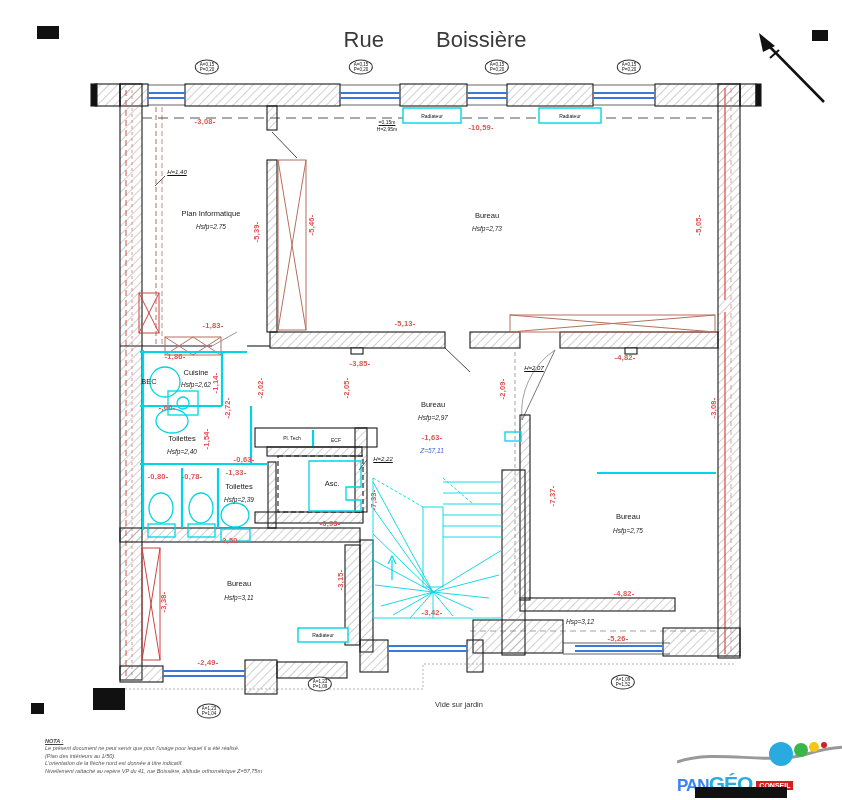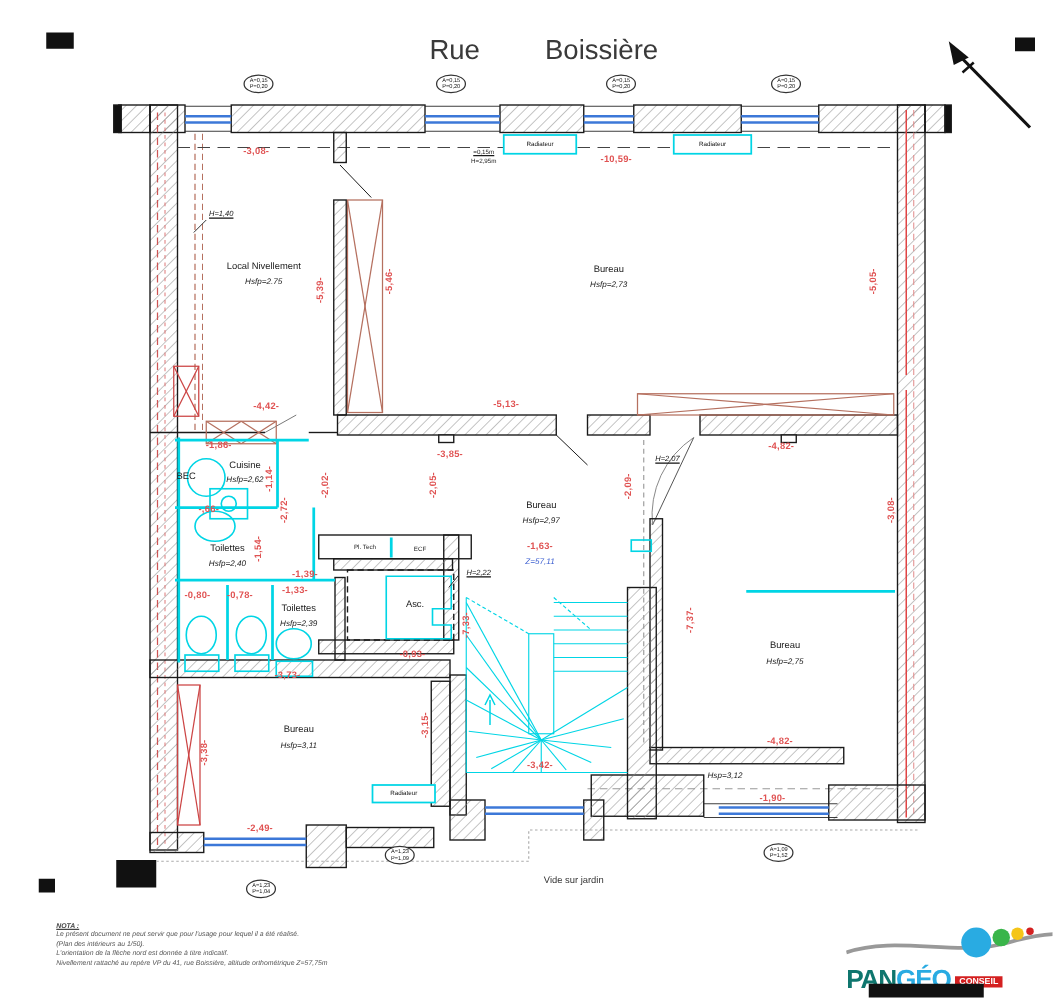--- a/index.html
+++ b/index.html
@@ -19,21 +19,21 @@
   .title{font-size:22px;color:#3a3a3a;word-spacing:46px;}
   .marker{position:absolute;transform:translate(-50%,-50%);border:1px solid #333;
        border-radius:50%;background:#fff;font-size:4.5px;line-height:1.2;padding:1px 4px;
        text-align:center;color:#111;font-family:"Liberation Sans",sans-serif;}
   .radbox{font-size:5px;color:#111;}
   .notes{position:absolute;left:30px;top:738px;width:310px;font-size:5.5px;
        font-style:italic;color:#555;line-height:1.35;}
   .notes .nt{font-weight:bold;text-decoration:underline;color:#444;}
   .logo{position:absolute;left:662px;top:740px;width:170px;}
   .logo-row{white-space:nowrap;}
-  .logo-pan{font-weight:bold;font-size:21px;color:#0f766e;letter-spacing:-1px;}
+  .logo-pan{font-weight:bold;font-size:17px;color:#3b82f6;letter-spacing:-1px;}
   .logo-geo{font-weight:bold;font-size:21px;color:#29abe2;letter-spacing:-1px;}
   .logo-conseil{font-weight:bold;font-size:7px;color:#fff;background:#d42020;
        padding:1px 3px;margin-left:4px;vertical-align:3px;}
   .blackbar{position:absolute;left:680px;top:787px;width:92px;height:11px;background:#111;}
 </style>
 </head>
 <body>
 
 <div id="canvas">
 
@@ -254,21 +254,21 @@
       <polygon points="744,33 760,46 748,52" fill="#111"></polygon>
       <line x1="755" y1="58" x2="764" y2="50" stroke="#111" stroke-width="2"></line>
     </g>
 
     <line x1="150" y1="176" x2="140" y2="186" stroke="#333" stroke-width="0.8"></line>
     <line x1="352" y1="460" x2="344" y2="470" stroke="#333" stroke-width="0.8"></line>
   </svg>
 
   <div class="lbl title" style="left:420px;top:40px">Rue Boissière</div>
 
-  <div class="lbl room" style="left:196px;top:213px">Local Nivellement</div>
+  <div class="lbl room" style="left:196px;top:213px">Plan Informatique</div>
   <div class="lbl sub" style="left:196px;top:226px">Hsfp=2.75</div>
   <div class="lbl room" style="left:472px;top:215px">Bureau</div>
   <div class="lbl sub" style="left:472px;top:228px">Hsfp=2,73</div>
   <div class="lbl room" style="left:181px;top:372px">Cuisine</div>
   <div class="lbl sub" style="left:181px;top:384px">Hsfp=2,62</div>
   <div class="lbl room" style="left:134px;top:381px">BEC</div>
   <div class="lbl room" style="left:167px;top:438px">Toilettes</div>
   <div class="lbl sub" style="left:167px;top:451px">Hsfp=2,40</div>
   <div class="lbl room" style="left:224px;top:486px">Toilettes</div>
   <div class="lbl sub" style="left:224px;top:499px">Hsfp=2,39</div>
@@ -284,51 +284,51 @@
   <div class="lbl room" style="left:224px;top:583px">Bureau</div>
   <div class="lbl sub" style="left:224px;top:597px">Hsfp=3,11</div>
   <div class="lbl sub" style="left:565px;top:621px">Hsp=3,12</div>
   <div class="lbl room" style="left:444px;top:704px;color:#333">Vide sur jardin</div>
 
   <div class="lbl radbox" style="left:417px;top:116px">Radiateur</div>
   <div class="lbl radbox" style="left:555px;top:116px">Radiateur</div>
   <div class="lbl radbox" style="left:308px;top:635px">Radiateur</div>
 
   <div class="lbl dim" style="left:190px;top:121px">-3,08-</div>
-  <div class="lbl dim" style="left:478px;top:127px">-10,59-</div>
+  <div class="lbl dim" style="left:466px;top:127px">-10,59-</div>
   <div class="lbl dim vdim" style="left:241px;top:232px">-5,39-</div>
   <div class="lbl dim vdim" style="left:296px;top:225px">-5,46-</div>
   <div class="lbl dim vdim" style="left:683px;top:225px">-5,05-</div>
-  <div class="lbl dim" style="left:198px;top:325px">-4,42-</div>
+  <div class="lbl dim" style="left:198px;top:325px">-1,83-</div>
   <div class="lbl dim" style="left:390px;top:323px">-5,13-</div>
   <div class="lbl dim" style="left:610px;top:357px">-4,82-</div>
   <div class="lbl dim" style="left:345px;top:363px">-3,85-</div>
   <div class="lbl dim" style="left:160px;top:356px">-1,86-</div>
   <div class="lbl dim vdim" style="left:200px;top:383px">-1,14-</div>
   <div class="lbl dim vdim" style="left:245px;top:388px">-2,02-</div>
   <div class="lbl dim vdim" style="left:331px;top:388px">-2,05-</div>
   <div class="lbl dim vdim" style="left:487px;top:389px">-2,09-</div>
   <div class="lbl dim vdim" style="left:212px;top:408px">-2,72-</div>
   <div class="lbl dim" style="left:152px;top:407px">-,66-</div>
   <div class="lbl dim vdim" style="left:191px;top:439px">-1,54-</div>
-  <div class="lbl dim" style="left:229px;top:459px">-1,39-</div>
+  <div class="lbl dim" style="left:229px;top:459px">-0,63-</div>
   <div class="lbl dim vdim" style="left:698px;top:408px">-3,08-</div>
   <div class="lbl dim" style="left:143px;top:476px">-0,80-</div>
   <div class="lbl dim" style="left:177px;top:476px">-0,78-</div>
   <div class="lbl dim" style="left:221px;top:472px">-1,33-</div>
   <div class="lbl dim vdim" style="left:358px;top:500px">-7,33-</div>
   <div class="lbl dim" style="left:315px;top:523px">-0,93-</div>
-  <div class="lbl dim" style="left:215px;top:540px">-3,73-</div>
+  <div class="lbl dim" style="left:215px;top:540px">-2,50-</div>
   <div class="lbl dim vdim" style="left:537px;top:496px">-7,37-</div>
   <div class="lbl dim vdim" style="left:148px;top:602px">-3,38-</div>
   <div class="lbl dim vdim" style="left:325px;top:580px">-3,15-</div>
   <div class="lbl dim" style="left:193px;top:662px">-2,49-</div>
   <div class="lbl dim" style="left:417px;top:612px">-3,42-</div>
   <div class="lbl dim" style="left:609px;top:593px">-4,82-</div>
-  <div class="lbl dim" style="left:603px;top:638px">-1,90-</div>
+  <div class="lbl dim" style="left:603px;top:638px">-5,26-</div>
 
   <div class="lbl ann u" style="left:162px;top:172px;font-style:italic">H=1,40</div>
   <div class="lbl tiny u" style="left:372px;top:122px">=0,15m</div>
   <div class="lbl tiny" style="left:372px;top:129px">H=2,95m</div>
   <div class="lbl ann u" style="left:368px;top:459px;font-style:italic">H=2,22</div>
   <div class="lbl ann u" style="left:519px;top:368px;font-style:italic">H=2,07</div>
 
   <div class="marker" style="left:192px;top:67px">
     <div>A=0,15</div>
     <div>P=0,20</div>

